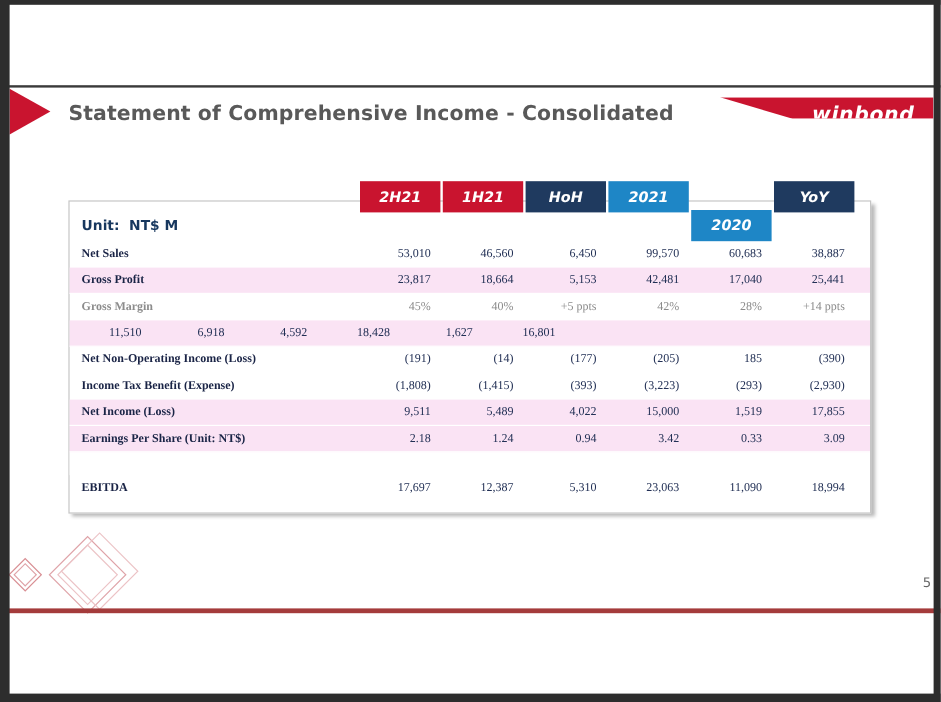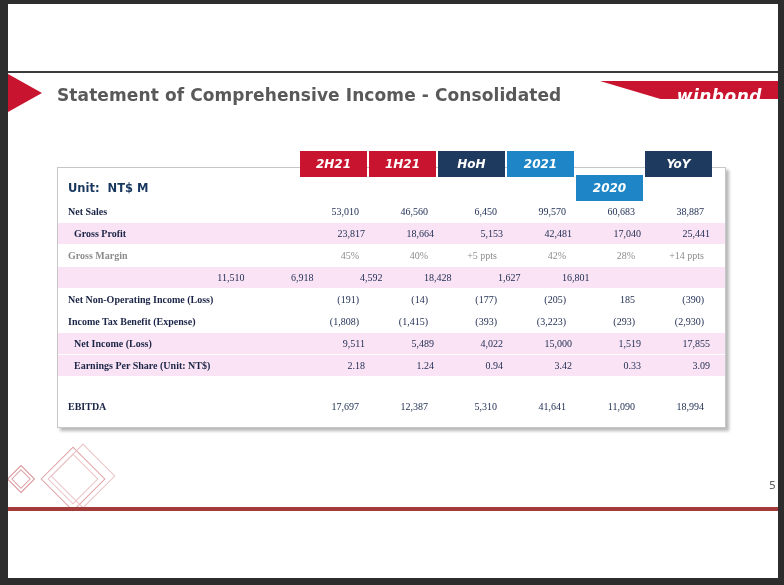--- a/index.html
+++ b/index.html
@@ -28,21 +28,21 @@
 
   
   .card{position:absolute;left:57px;top:167px;width:669px;height:261px;background:#fff;
     border:1px solid #c6c6c6;box-shadow:3px 3px 3px #b8b8b8;box-sizing:border-box;z-index:8;}
   .header-row{display:flex;height:33px;align-items:flex-end;}
   .unit-cell{width:241px;padding-left:10px;font-weight:bold;color:#17375E;
     font-size:11.5px;line-height:26px;white-space:pre;box-sizing:border-box;}
   .hcell{width:67px;margin:0 1px;height:26px;line-height:26px;text-align:center;
     color:#fff;font-weight:bold;font-size:12px;}
   .trow{display:flex;height:22px;line-height:21px;font-size:10px;color:#223055;box-sizing:border-box;font-family:Liberation Serif, serif;}
-  .trow.pink{background:#FAE3F4;border-bottom:1px solid #fff;justify-content:center;}
+  .trow.pink{background:#FAE3F4;border-bottom:1px solid #fff;}
   .trow.gray{color:#8C8C8C;}
   .trow.gray .label-cell{color:#8C8C8C;}
   .trow.spacer{height:19px;background:#fff;}
   .label-cell{width:241px;padding-left:10px;font-weight:bold;color:#1A2446;box-sizing:border-box;}
   .val-cell{width:69px;text-align:right;padding-right:9px;box-sizing:border-box;}
 
   
   .bottom-rule{position:absolute;left:0;top:507px;width:784px;height:4px;background:#A43B3B;z-index:10;}
   .diamond{position:absolute;transform:rotate(45deg);z-index:4;}
   .d1{left:11px;top:469px;width:18px;height:18px;border:1px solid #D98F94;}
@@ -154,21 +154,21 @@
           <div class="val-cell"></div>
           <div class="val-cell"></div>
           <div class="val-cell"></div>
           <div class="val-cell"></div>
         </div>
         <div class="trow plain">
           <div class="label-cell">EBITDA</div>
           <div class="val-cell">17,697</div>
           <div class="val-cell">12,387</div>
           <div class="val-cell">5,310</div>
-          <div class="val-cell">41,641</div>
+          <div class="val-cell">23,063</div>
           <div class="val-cell">11,090</div>
           <div class="val-cell">18,994</div>
         </div>
       </div>
   </div>
 
   <div class="diamond d1"></div>
   <div class="diamond d2"></div>
   <div class="diamond d3"></div>
   <div class="diamond d4"></div>

